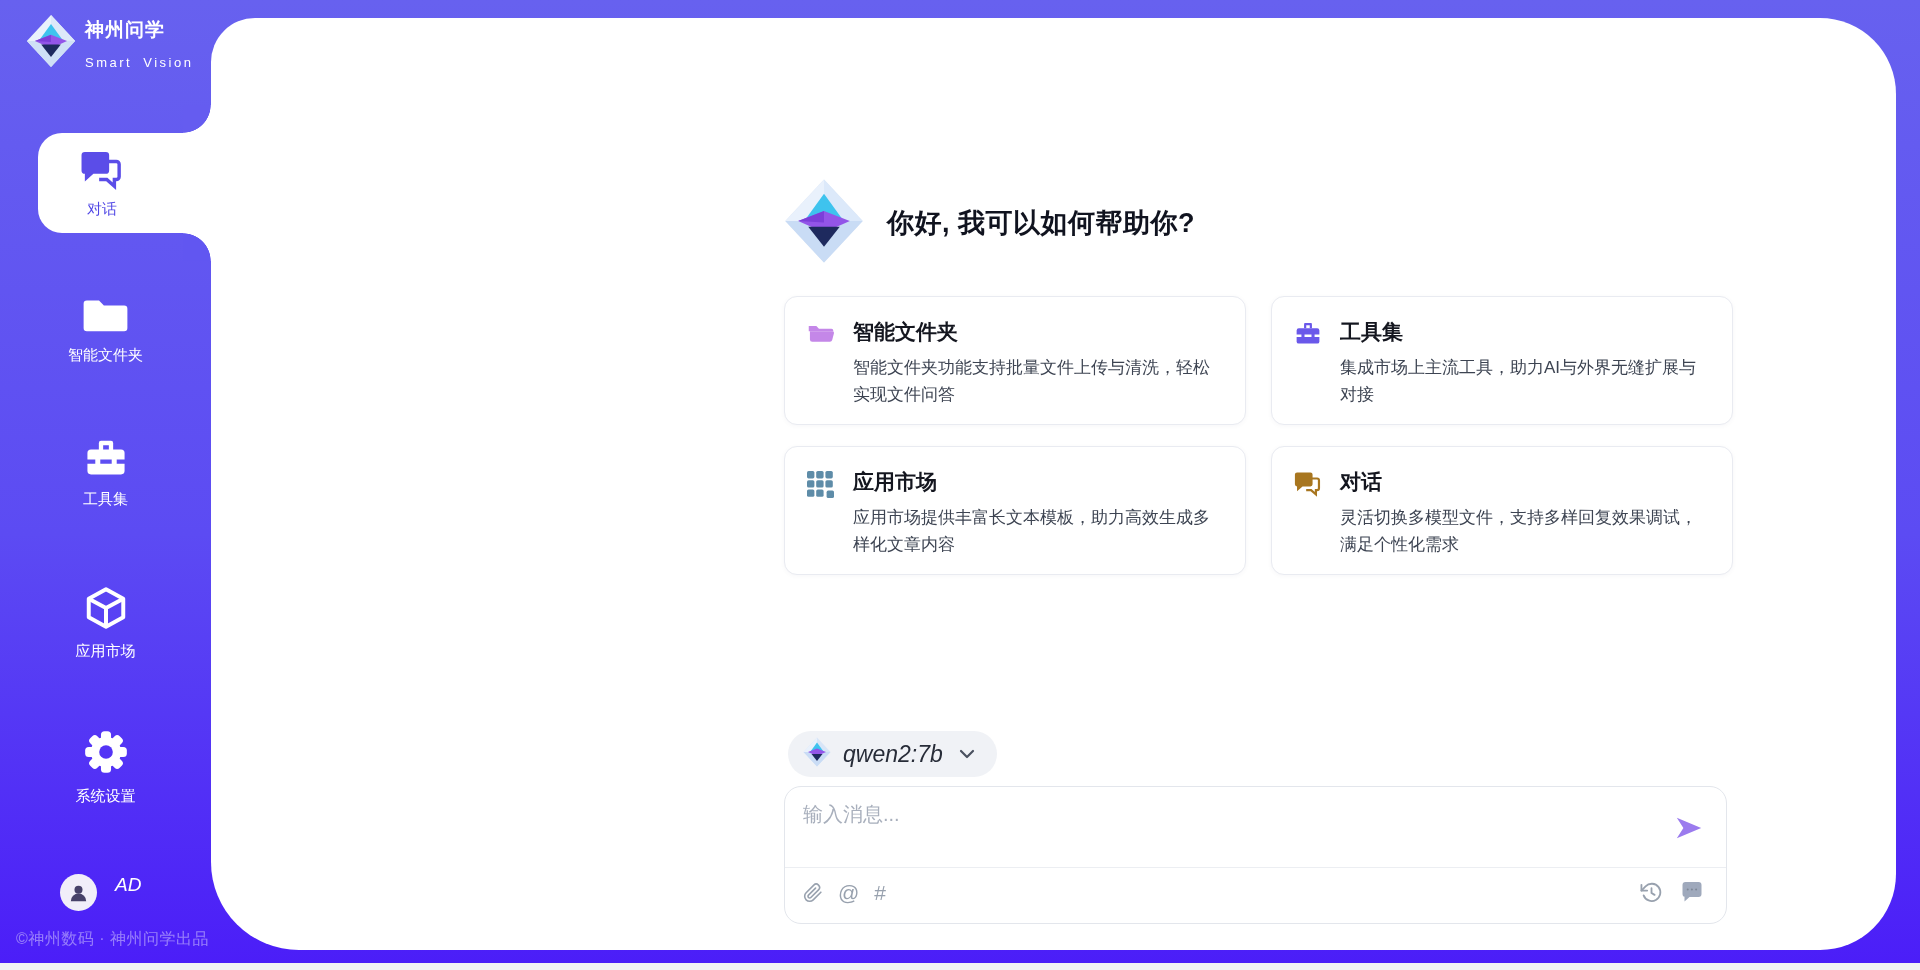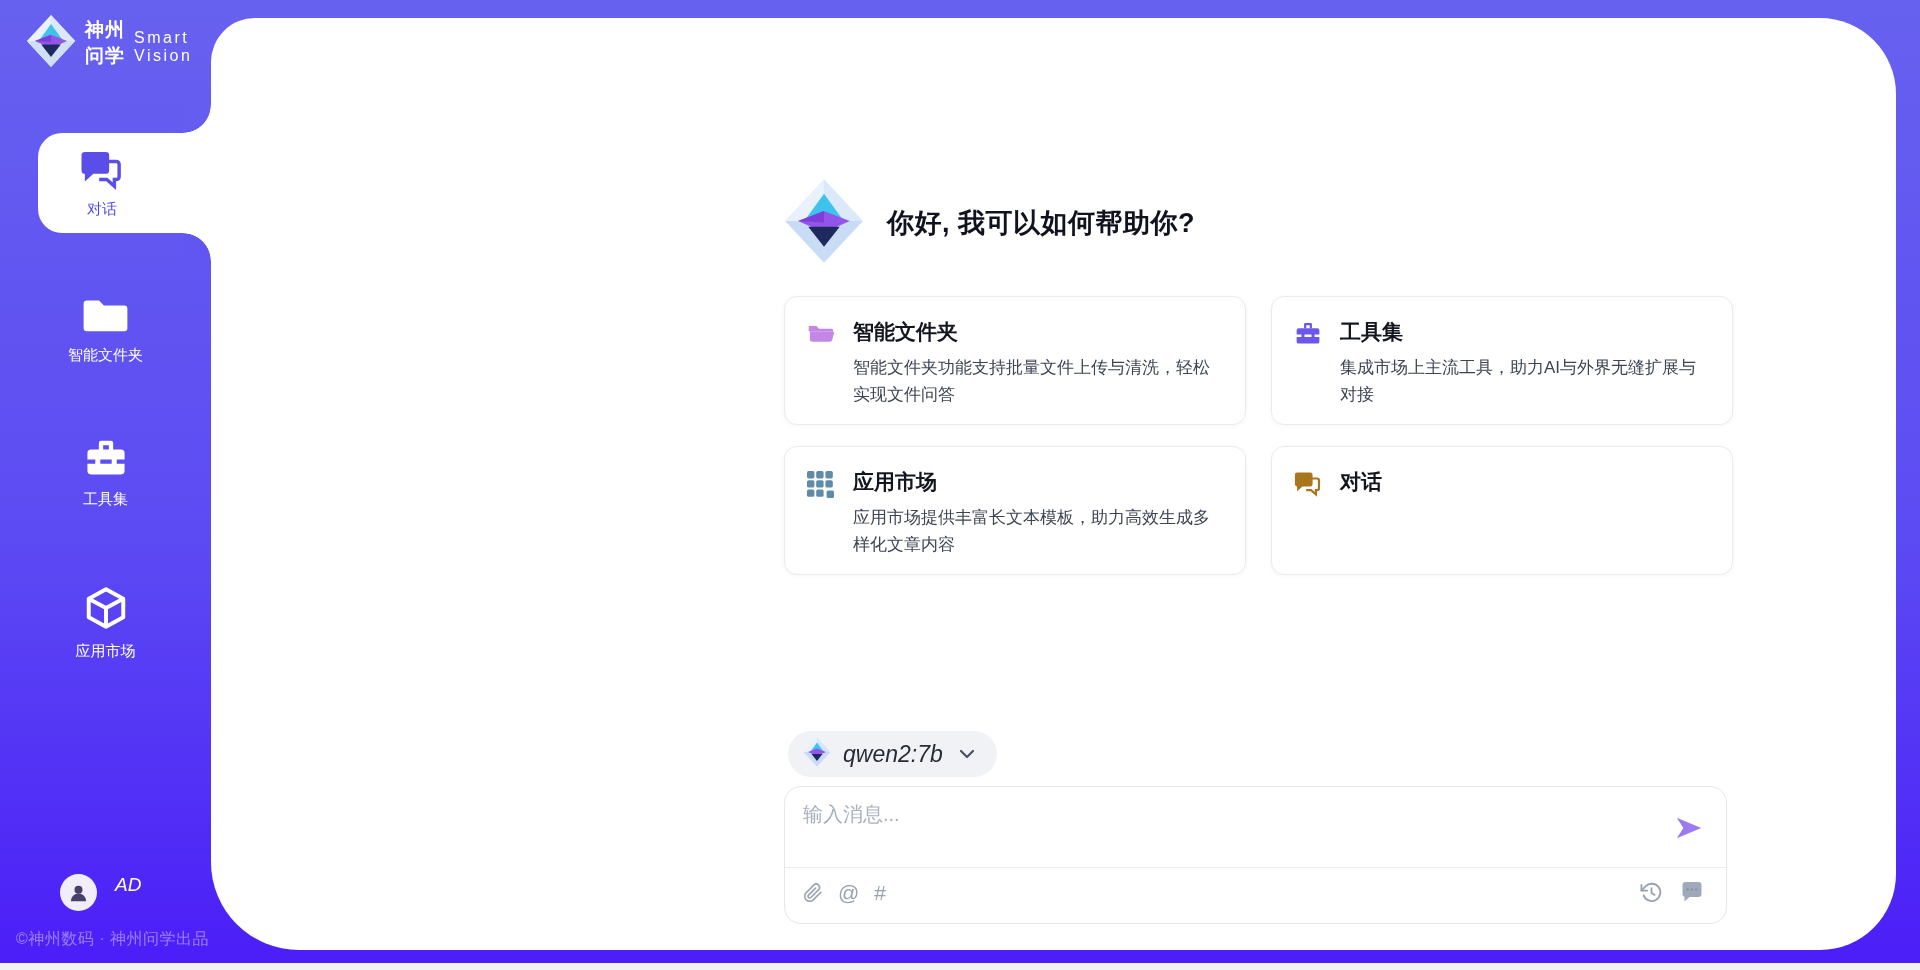--- a/index.html
+++ b/index.html
@@ -8,23 +8,23 @@
   #app { position:relative; width:1920px; height:970px; overflow:hidden;
          background:linear-gradient(180deg,#6761EF 0%,#5C4BF3 55%,#4B1DF8 100%); }
 
   
   .main-panel { position:absolute; left:211px; top:18px; width:1685px; height:932px;
                 background:#ffffff; border-radius:44px 76px 76px 88px; }
 
   
   .sidebar { position:absolute; left:0; top:0; width:211px; height:970px; }
   .brand { position:absolute; left:26px; top:14px; display:flex; align-items:center; gap:9px; }
-  .brand-text { display:flex; flex-direction:row; }
+  .brand-text { display:flex; flex-direction:column; }
   .brand-name { color:#fff; font-size:19px; font-weight:700; letter-spacing:1px; }
-  .brand-sub  { color:#fff; font-size:16px; letter-spacing:2.5px; word-spacing:5px; margin-top:12px; }
+  .brand-sub  { color:#fff; font-size:13px; letter-spacing:2.5px; word-spacing:5px; margin-top:12px; }
 
   .tab-active { position:absolute; left:38px; top:133px; width:175px; height:100px;
                 background:#fff; border-radius:24px 0 0 24px; z-index:2; }
   .tab-active .tab-inner { width:128px; height:100%; display:flex; flex-direction:column;
                 align-items:center; justify-content:center; padding-top:2px; }
   .tab-label { color:#4F46E5; font-size:15px; margin-top:6px; }
   .fillet { position:absolute; left:183px; width:28px; height:28px; z-index:2; }
   .fillet.top    { top:105px; background:radial-gradient(circle 28px at 0 0,   #655CF0 0 27.4px, #fff 28px); }
   .fillet.bottom { top:233px; background:radial-gradient(circle 28px at 0 100%,#6156F1 0 27.4px, #fff 28px); }
 
@@ -163,20 +163,21 @@
 
       <div class="card">
         <span class="card-icon">
           <svg width="28" height="26" viewBox="0 0 46 42">
             <path d="M20 12 h18 a3 3 0 0 1 3 3 v13 a3 3 0 0 1-3 3 h-2 v7 l-8-7 H20" fill="none" stroke-width="3.6" stroke="#A8761F"></path>
             <path d="M5 2 h22 a3.5 3.5 0 0 1 3.5 3.5 v16 a3.5 3.5 0 0 1-3.5 3.5 H14 l-9 8 v-8 a3.5 3.5 0 0 1-3.5-3.5 v-16 A3.5 3.5 0 0 1 5 2 z" fill="#A8761F"></path>
           </svg>
         </span>
         <div>
           <div class="card-title">对话</div>
+          <div class="card-desc">灵活切换多模型文件，支持多样回复效果调试，满足个性化需求</div>
         </div>
       </div>
     </div>
 
     <div class="model-pill">
       <span>
         <svg width="28" height="30" viewBox="0 0 56 60">
           <polygon points="28,1 55,30 28,59 1,30" fill="#D8E5F7"></polygon>
           <polygon points="28,1 1,30 28,30" fill="#E9F1FC"></polygon>
           <polygon points="1,30 55,30 28,59" fill="#C9DCF5"></polygon>
@@ -298,20 +299,40 @@
           <g stroke="#fff" stroke-width="5.5" fill="none" stroke-linejoin="round">
             <path d="M32 4 L56 17 V43 L32 56 L8 43 V17 Z"></path>
             <path d="M8 17 L32 30 L56 17"></path>
             <path d="M32 30 V56"></path>
           </g>
         </svg>
       </span>
       <span class="nav-label">应用市场</span>
     </div>
 
+    <div class="nav-item nav-gear">
+      <span>
+        <svg width="46" height="46" viewBox="0 0 64 64">
+          <defs>
+            <mask id="gear-hole">
+              <rect x="0" y="0" width="64" height="64" fill="#fff"></rect>
+              <circle cx="32" cy="32" r="9.5" fill="#000"></circle>
+            </mask>
+          </defs>
+          <g fill="#fff" mask="url(#gear-hole)">
+            <circle cx="32" cy="32" r="21"></circle>
+            <rect x="25" y="3" width="14" height="58" rx="5"></rect>
+            <rect x="25" y="3" width="14" height="58" rx="5" transform="rotate(45 32 32)"></rect>
+            <rect x="25" y="3" width="14" height="58" rx="5" transform="rotate(90 32 32)"></rect>
+            <rect x="25" y="3" width="14" height="58" rx="5" transform="rotate(135 32 32)"></rect>
+          </g>
+        </svg>
+      </span>
+      <span class="nav-label">系统设置</span>
+    </div>
 
     <div class="user-row">
       <span class="avatar">
         <svg width="21" height="22" viewBox="0 0 24 24">
           <g fill="#474169">
             <circle cx="12" cy="8.3" r="4.6"></circle>
             <path d="M3.2 21.5 a8.8 8.8 0 0 1 17.6 0 z"></path>
           </g>
         </svg>
       </span>

